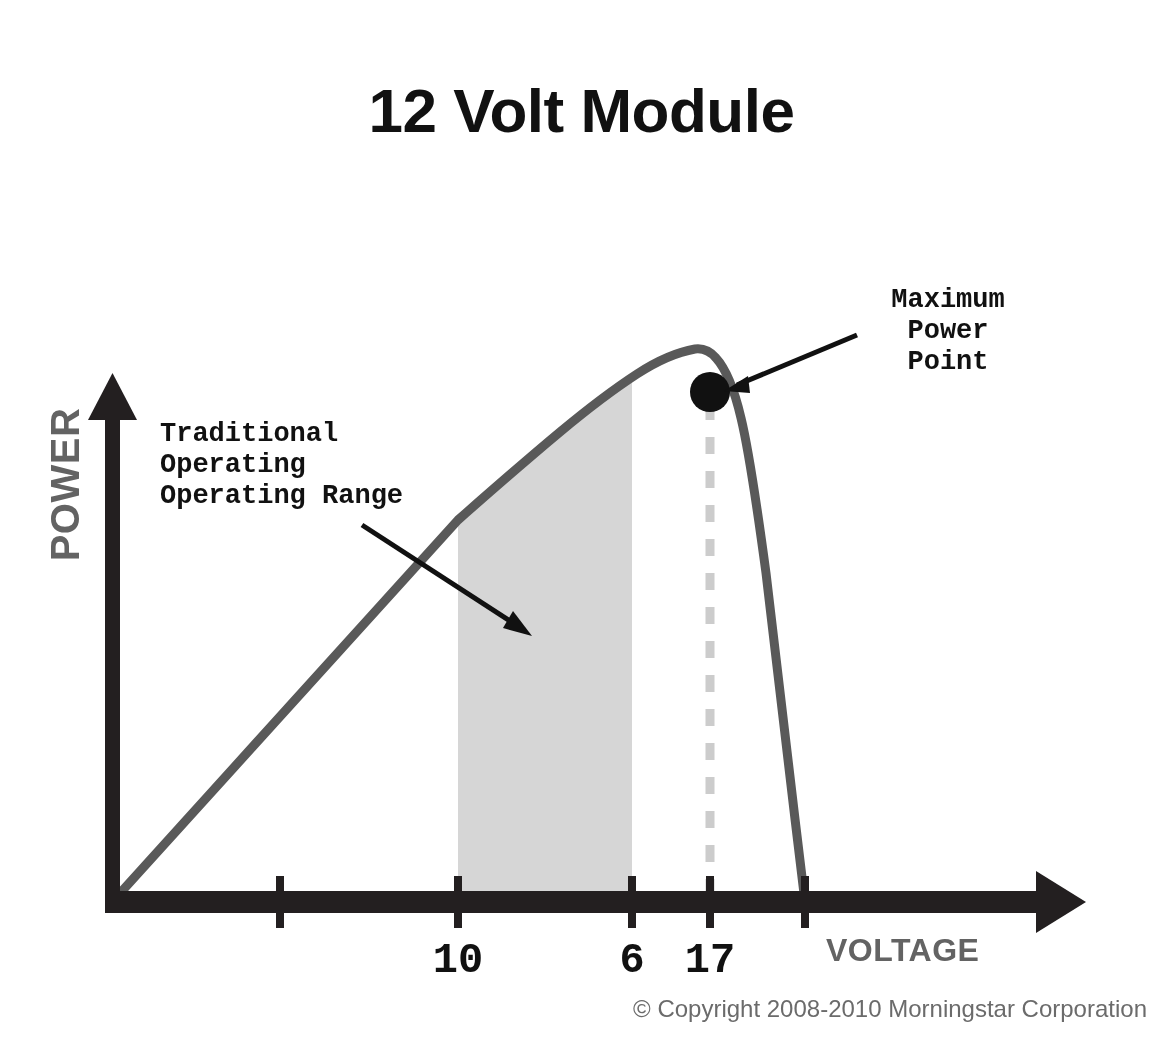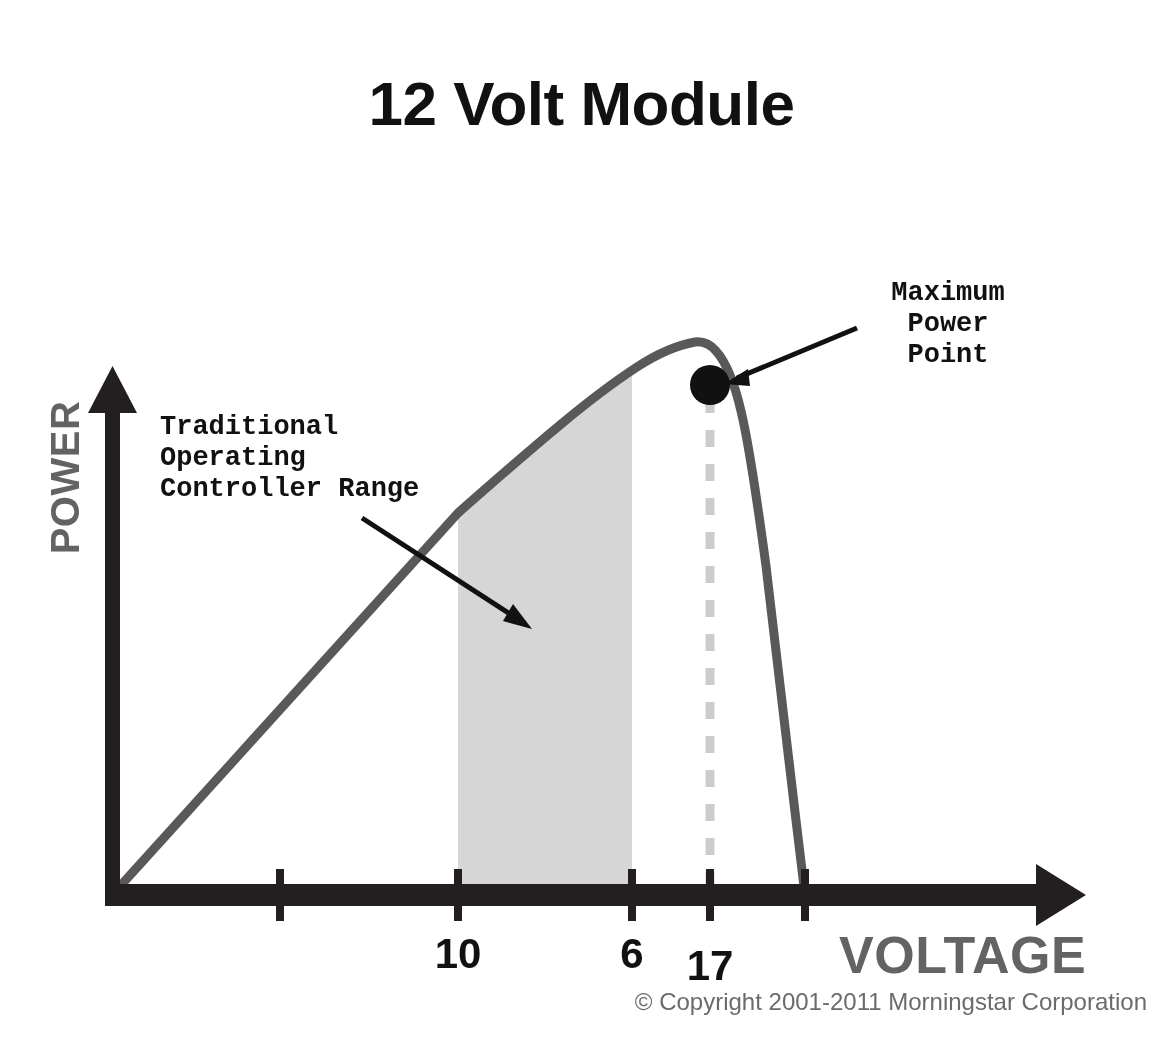--- a/index.html
+++ b/index.html
@@ -12,21 +12,21 @@
     height: 1038px;
     position: relative;
     overflow: hidden;
     font-family: "Liberation Sans", sans-serif;
     -webkit-font-smoothing: antialiased;
   }
 
   #figure {
     position: absolute;
     left: 0;
-    top: 0;
+    top: 7px;
     width: 1163px;
     height: 848px;
   }
 
   
   .title-block {
     position: absolute;
     left: 0;
     top: 66px;
     width: 1163px;
@@ -86,27 +86,26 @@
     top: 455px;
     width: 200px;
     text-align: center;
     font-size: 40px;
     transform: rotate(-90deg);
     transform-origin: 50% 50%;
   }
   #x-axis-label {
     left: 826px;
     top: 925px;
-    font-size: 52px;
-    margin-left: 13px;
+    font-size: 32px;
   }
 
   .tick-label {
     position: absolute;
-    font-family: Liberation Sans, sans-serif;
+    font-family: Liberation Mono, monospace;
     font-weight: bold;
     font-size: 42px;
     color: #111111;
     text-align: center;
     width: 80px;
   }
 
   
   #copyright {
     position: absolute;
@@ -177,25 +176,25 @@
 
   <div class="annot" id="mpp-label">
     <span class="annot-line">Maximum</span>
     <span class="annot-line">Power</span>
     <span class="annot-line">Point</span>
   </div>
 
   <div class="annot" id="tcor-label">
     <span class="annot-line">Traditional</span>
     <span class="annot-line">Operating</span>
-    <span class="annot-line">Controller Range</span>
+    <span class="annot-line">Operating Range</span>
   </div>
 
   <div class="axis-name" id="y-axis-label">POWER</div>
   <div class="axis-name" id="x-axis-label">VOLTAGE</div>
 
   <div class="tick-label" style="left:418px; top:930px;">10</div>
   <div class="tick-label" style="left:592px; top:930px;">6</div>
-  <div class="tick-label" style="left:670px; top:930px;margin-top:12px;">17</div>
-
-  <div id="copyright">© Copyright 2001-2011 Morningstar Corporation</div>
+  <div class="tick-label" style="left:670px; top:930px;">17</div>
+
+  <div id="copyright">© Copyright 2008-2010 Morningstar Corporation</div>
 
 </div>
 
 </body></html>

